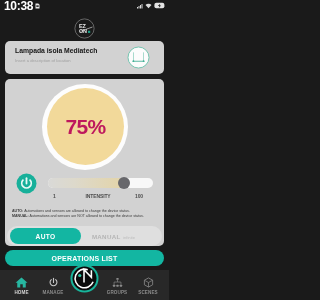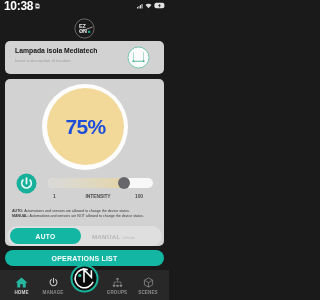--- a/index.html
+++ b/index.html
@@ -20,21 +20,21 @@
   .card1{top:41px;height:33px;padding:6px 6px 0 10px;}
   .title{font-size:6.8px;font-weight:bold;color:#151515;line-height:8px;}
   .subtitle{font-size:4.2px;color:#a0a0a0;margin-top:3px;line-height:5px;}
   .lampicon{position:absolute;left:122px;top:5px;width:23px;height:23px;}
 
   .card2{top:79px;height:167px;}
 
   
   .dimring{position:absolute;left:37px;top:5px;width:86px;height:86px;border-radius:50%;background:#fdfdfd;}
   .dimcircle{position:absolute;left:42px;top:9px;width:77px;height:77px;border-radius:50%;background:#f2d99a;display:flex;align-items:center;justify-content:center;}
-  .dimval{font-size:21px;font-weight:bold;color:#1d4ed8;letter-spacing:-0.6px;}
+  .dimval{font-size:21px;font-weight:bold;color:#be185d;letter-spacing:-0.6px;}
 
   
   .powerbtn{position:absolute;left:11px;top:94px;width:21px;height:21px;}
   .slidertrack{position:absolute;left:43px;top:99px;width:105px;height:10px;border-radius:5px;background:#f8f8f8;overflow:hidden;}
   .sliderfill{position:absolute;left:0;top:0;height:10px;width:76px;background:linear-gradient(90deg,#d9d9d7 0%,#ddd9cb 35%,#e3d4a8 100%);}
   .sliderthumb{position:absolute;left:113px;top:98px;width:12px;height:12px;border-radius:50%;background:#67676b;}
 
   .slabels{position:absolute;left:48px;top:114px;width:90px;display:flex;justify-content:space-between;align-items:center;font-size:5px;color:#4f4f4f;font-weight:bold;letter-spacing:-0.1px;}
   .slabels .mid{position:absolute;left:0;width:90px;text-align:center;}
 

